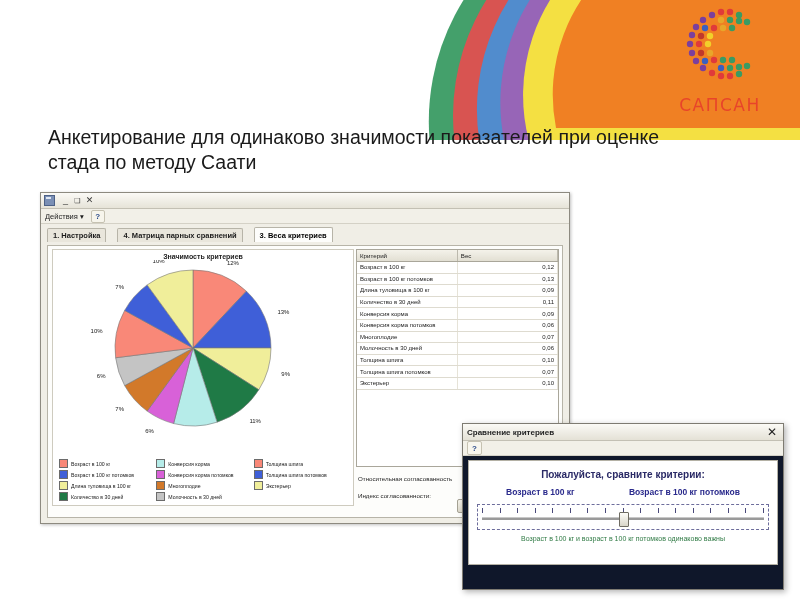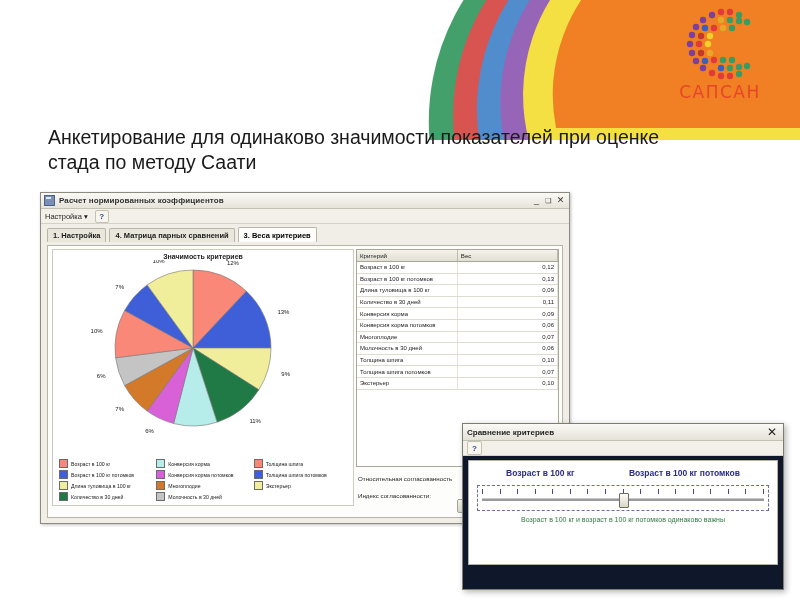--- a/index.html
+++ b/index.html
@@ -10,21 +10,21 @@
   }
 
   
   #deco{position:absolute;left:0;top:0;width:800px;height:140px;overflow:hidden;pointer-events:none;}
   #deco svg{position:absolute;left:0;top:0;}
 
   
   #logo-wrap{position:absolute;left:655px;top:8px;width:130px;height:100px;}
   #logo-dots{position:absolute;left:20px;top:0px;width:90px;height:72px;}
   #logo-text{
-    position:absolute;left:0;top:74px;width:130px;text-align:center;
+    position:absolute;left:0;top:87px;width:130px;text-align:center;
     color:#e8442a;font-size:17px;letter-spacing:1.5px;font-weight:400;
     font-family:"DejaVu Sans",sans-serif;
   }
 
   
   #heading{
     position:absolute;left:48px;top:125px;width:640px;
     font-size:19.5px;line-height:25px;color:#1a1a1a;
     font-family:"Liberation Sans",sans-serif;
   }
@@ -53,21 +53,21 @@
     display:flex;align-items:center;padding:0 4px;gap:7px;
   }
   #menu-actions{font-size:7.5px;color:#1e1e1e;cursor:pointer;}
   #menu-help{
     width:12px;height:11px;border:1px solid #c0bda f;border:1px solid #c6c2b2;background:#f7f5ec;
     border-radius:2px;display:flex;align-items:center;justify-content:center;
     color:#2a4a8a;font-size:8px;font-weight:bold;cursor:pointer;
   }
 
   #tabstrip{
-    position:relative;height:14px;margin:4px 0 0 6px;display:flex;align-items:flex-end;gap:4px;
+    position:relative;height:14px;margin:4px 0 0 6px;display:flex;align-items:flex-end;gap:12px;
   }
   .tab{
     height:13px;padding:0 5px;display:flex;align-items:center;
     font-size:7.5px;font-weight:bold;color:#1b1b1b;
     border:1px solid #b7b4a8;border-bottom:none;background:#e9e6dc;
     border-radius:2px 2px 0 0;cursor:pointer;margin-right:-1px;
   }
   .tab.active{background:#fdfdfb;height:14px;color:#000;}
 
   #tab-panel{
@@ -241,28 +241,27 @@
   </svg>
   <div id="logo-text">САПСАН</div>
 </div>
 
 <div id="heading">Анкетирование для одинаково значимости показателей при оценке стада по методу Саати</div>
 
 <div id="app-window">
 
   <div id="app-titlebar">
     <div id="app-title-icon"></div>
-    <div id="app-title-text">Расчет нормированных коэффициентов</div>
     <div class="winbtn">_</div>
     <div class="winbtn sq">❑</div>
     <div class="winbtn">✕</div>
   </div>
 
   <div id="app-menubar">
-    <div id="menu-actions">Настройка ▾</div>
+    <div id="menu-actions">Действия ▾</div>
     <div id="menu-help">?</div>
   </div>
 
   <div id="tabstrip">
     <div class="tab">1. Настройка</div>
     <div class="tab">4. Матрица парных сравнений</div>
     <div class="tab active">3. Веса критериев</div>
   </div>
 
   <div id="tab-panel">
@@ -419,20 +418,21 @@
 
 <div id="dialog">
   <div id="dlg-titlebar">
     <div id="dlg-title">Сравнение критериев</div>
     <div id="dlg-close">✕</div>
   </div>
   <div id="dlg-toolbar">
     <div id="dlg-help">?</div>
   </div>
   <div id="dlg-body">
+    <div id="dlg-prompt">Пожалуйста, сравните критерии:</div>
     <div id="crit-row">
       <div class="crit-name">Возраст в 100 кг</div>
       <div class="crit-name">Возраст в 100 кг потомков</div>
     </div>
     <div id="slider-wrap">
       <div id="ticks">
           <div class="tick"></div>
           <div class="tick"></div>
           <div class="tick"></div>
           <div class="tick"></div>

